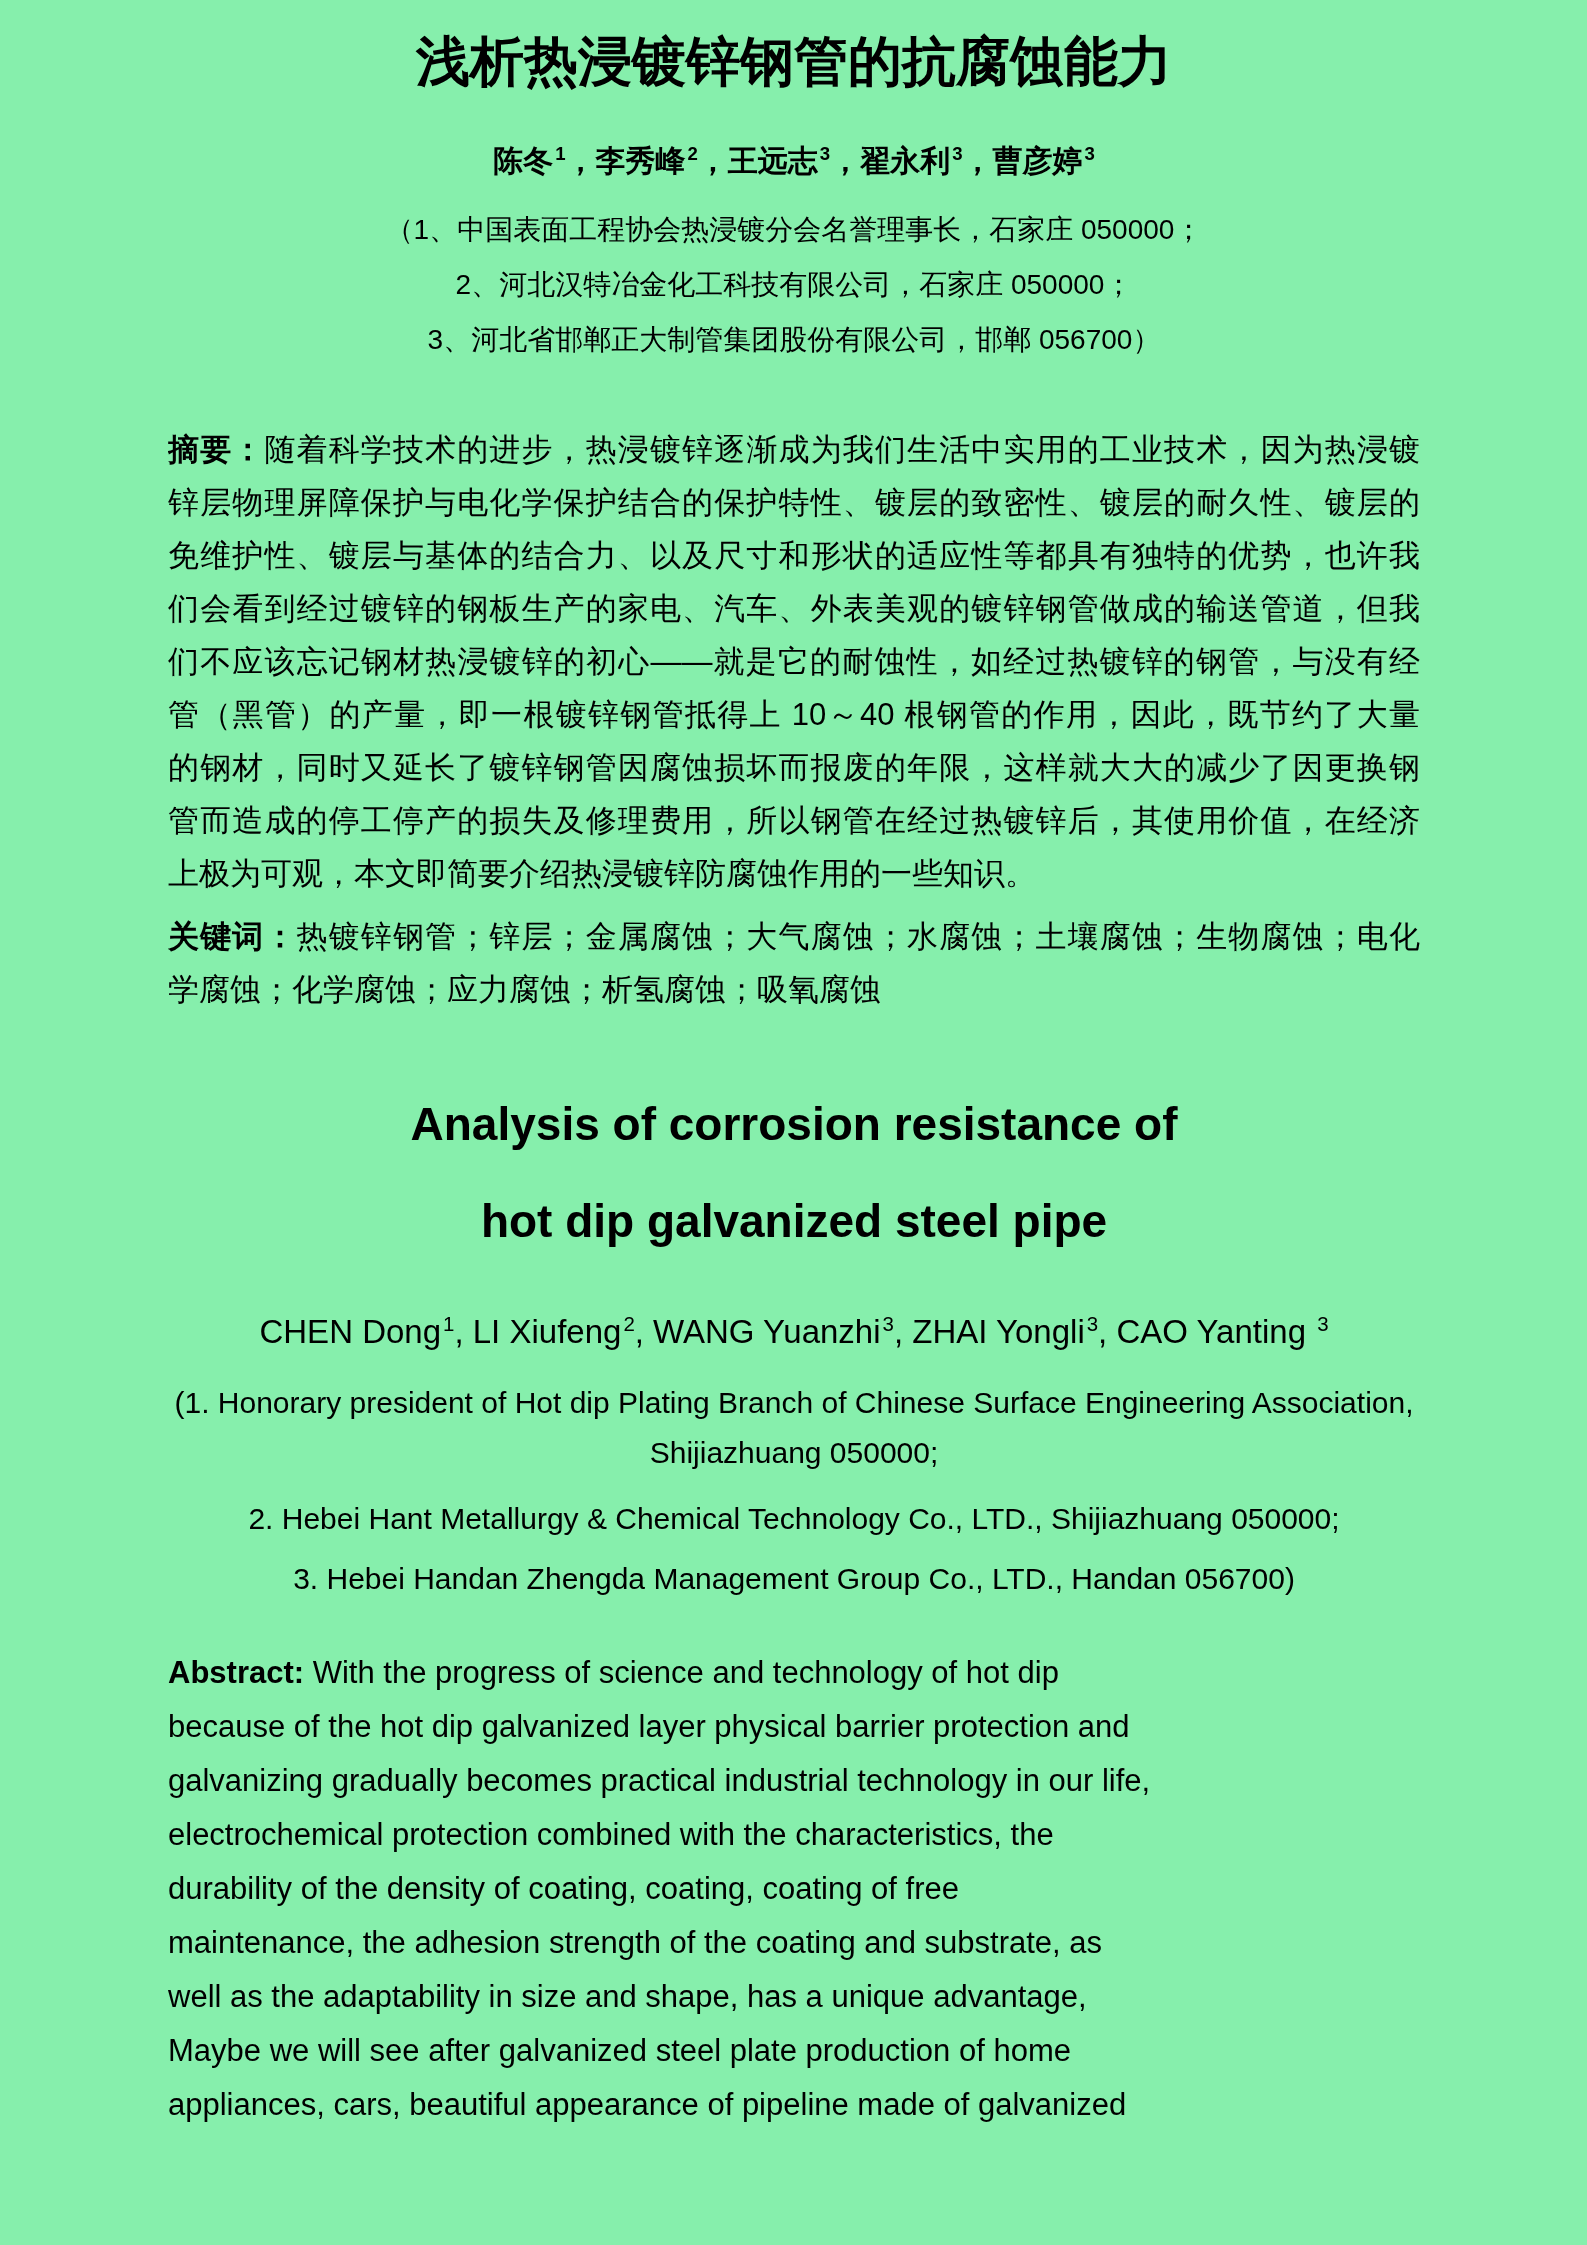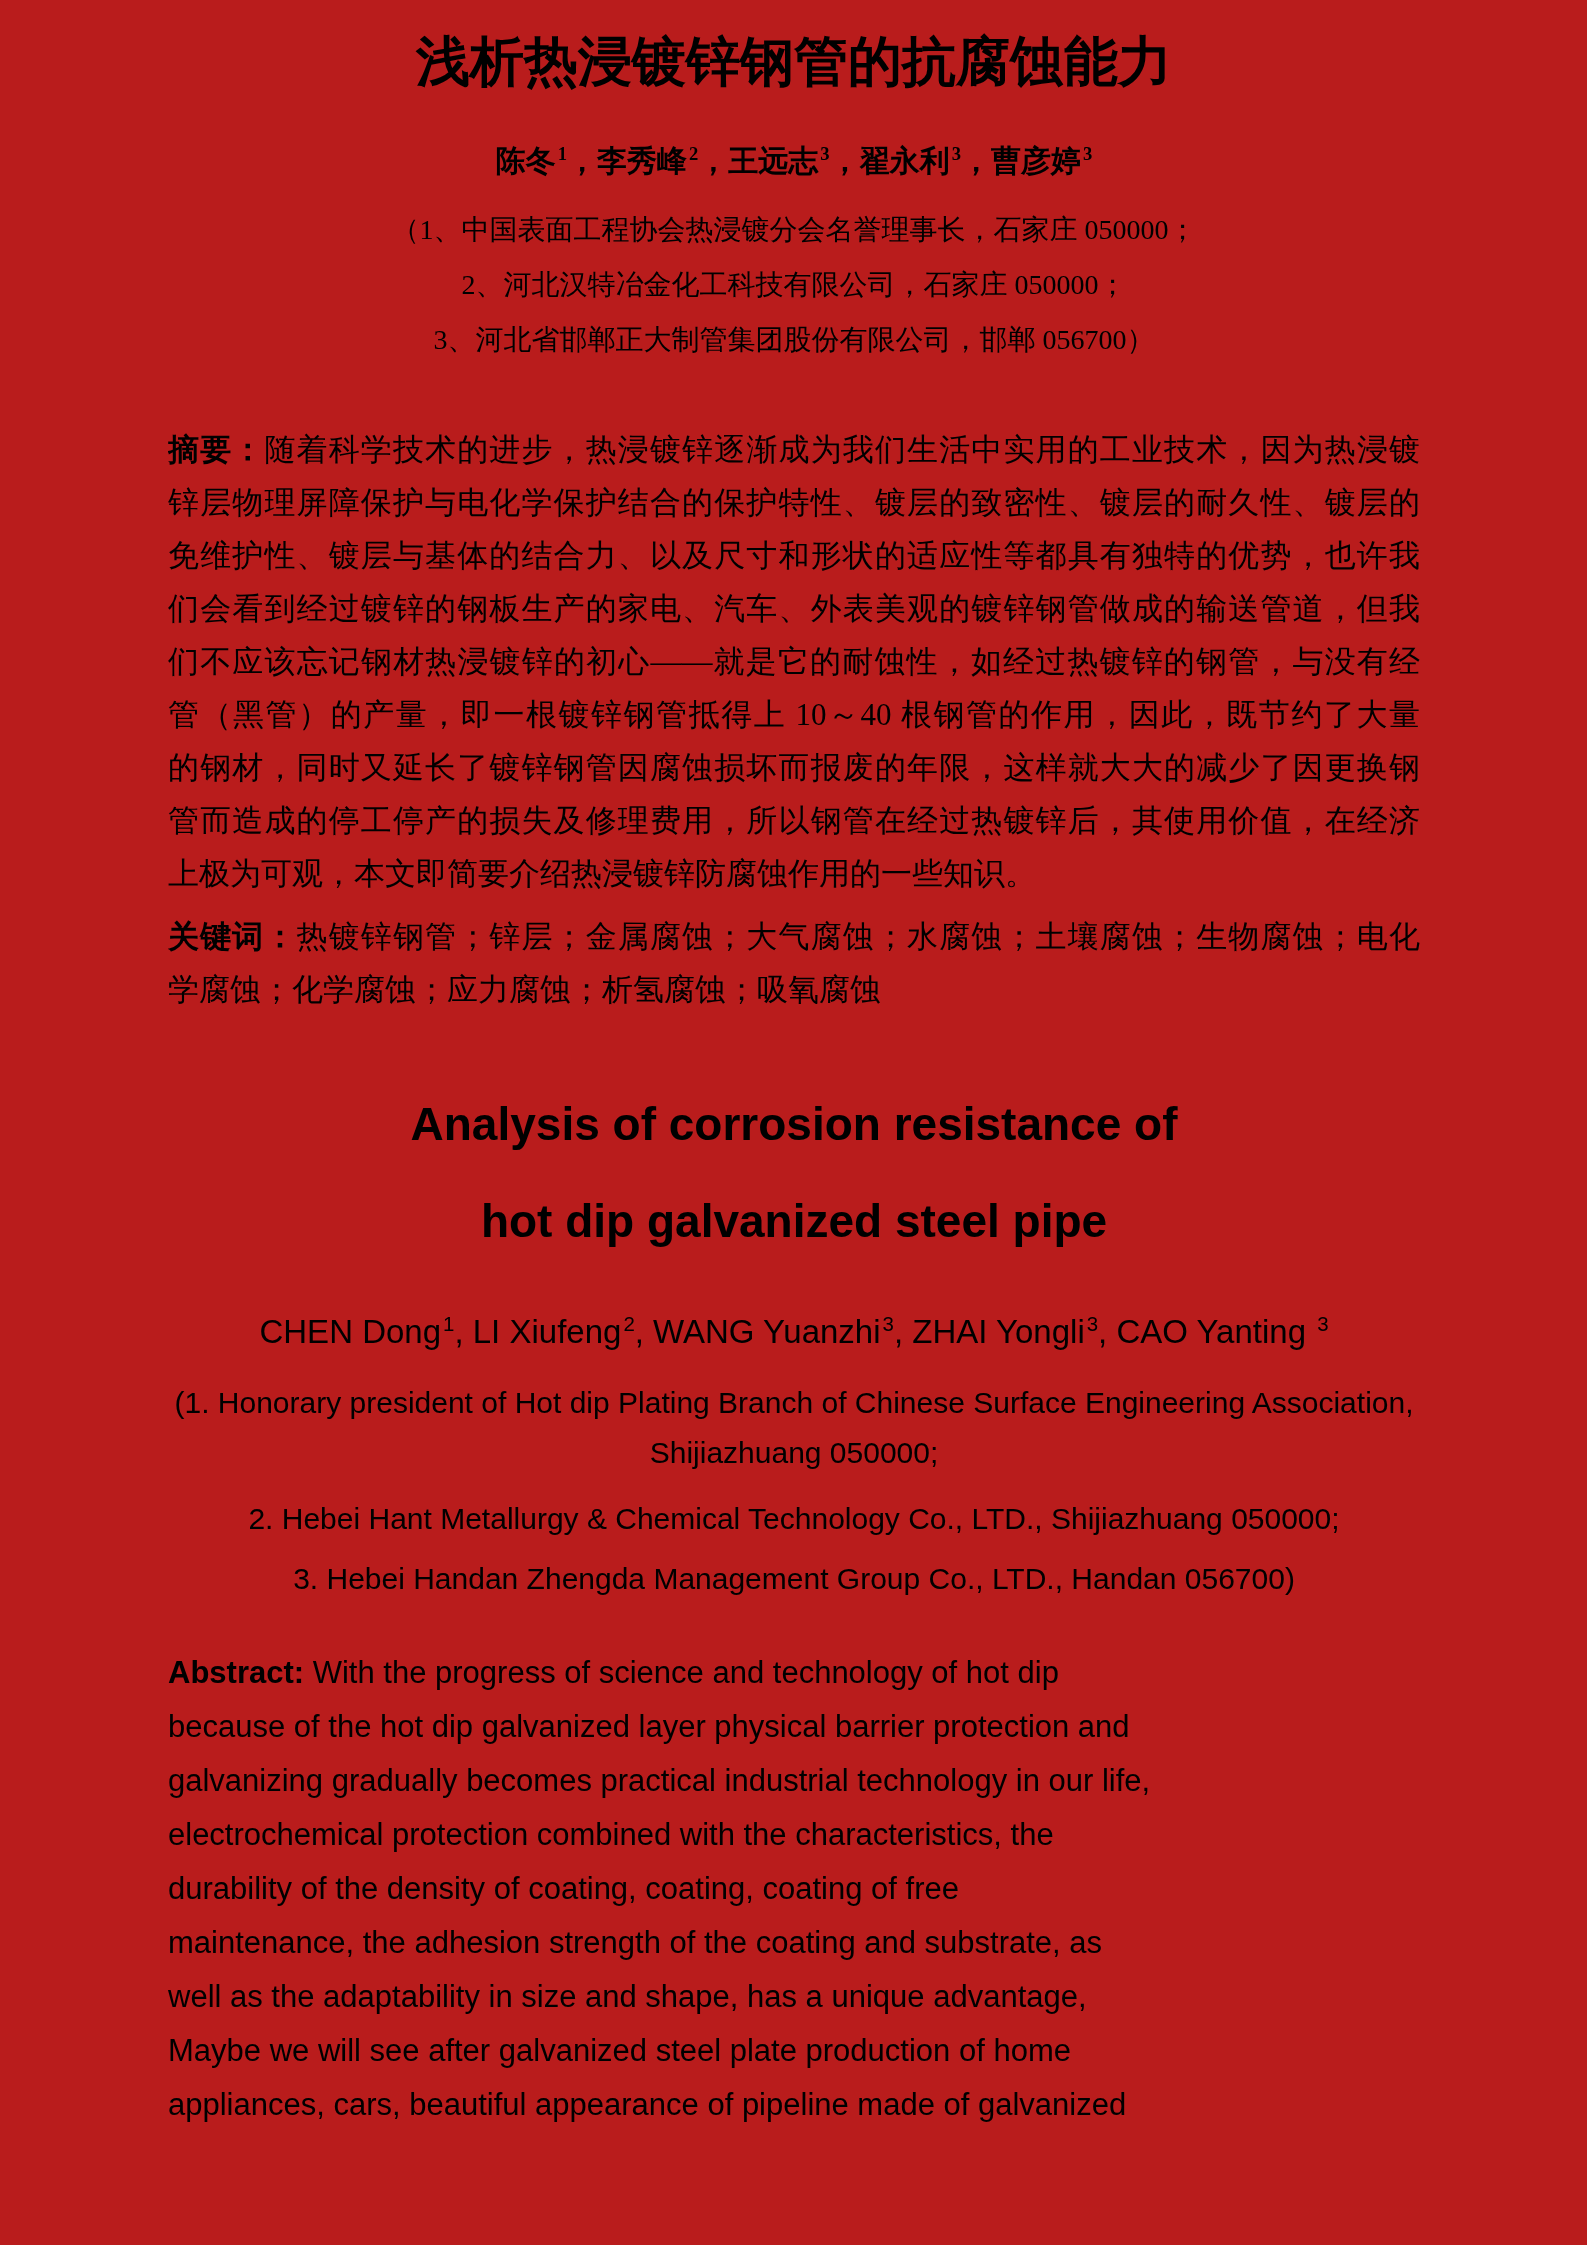--- a/index.html
+++ b/index.html
@@ -2,26 +2,26 @@
 <html><head>
 <meta charset="utf-8">
 <style>
   html, body { margin: 0; padding: 0; background: #ffffff; }
   .page {
     position: relative;
     width: 1587px;
     height: 2245px;
     box-sizing: border-box;
     padding: 28px 167px 0 168px;
-    background: #b91c1c;
+    background: #86efac;
     color: #000000;
     overflow: hidden;
   }
   
-  .cn { font-family: Liberation Serif, serif; }
+  .cn { font-family: Liberation Sans, sans-serif; }
   .cn-title {
     margin: 0;
     font-family: "Liberation Serif", "DejaVu Serif", serif;
     font-size: 54px; line-height: 68px; font-weight: bold;
     text-align: center;
   }
   .cn-authors {
     margin-top: 44px;
     font-size: 30px; line-height: 42px; font-weight: bold;
     text-align: center; white-space: nowrap;

